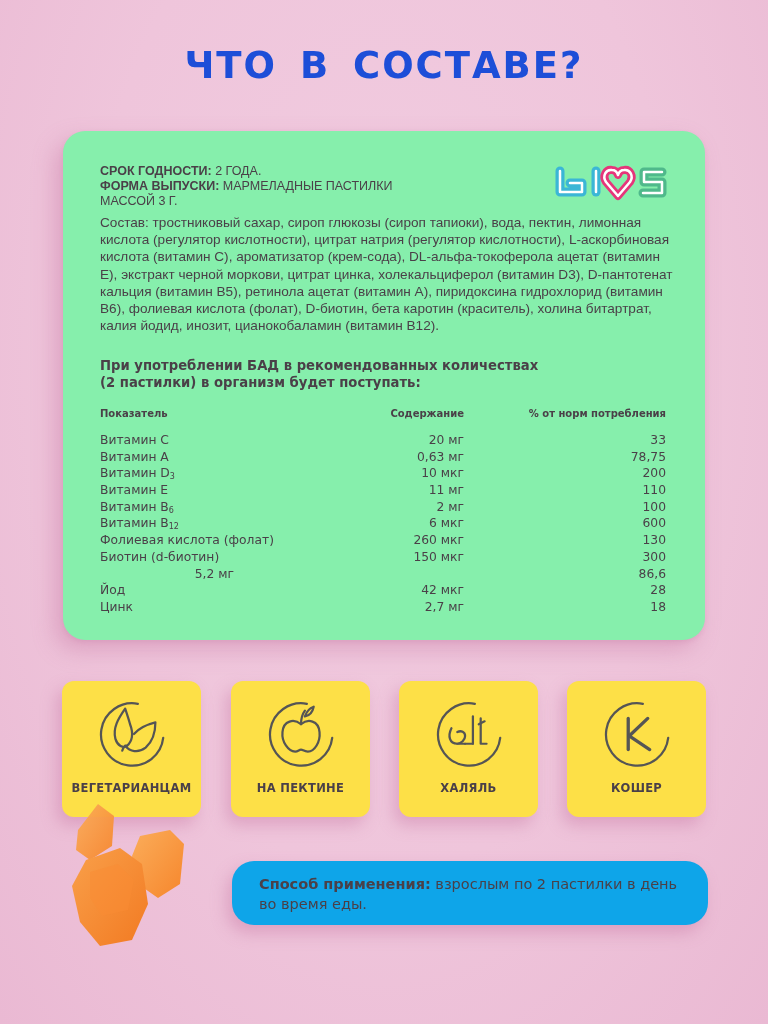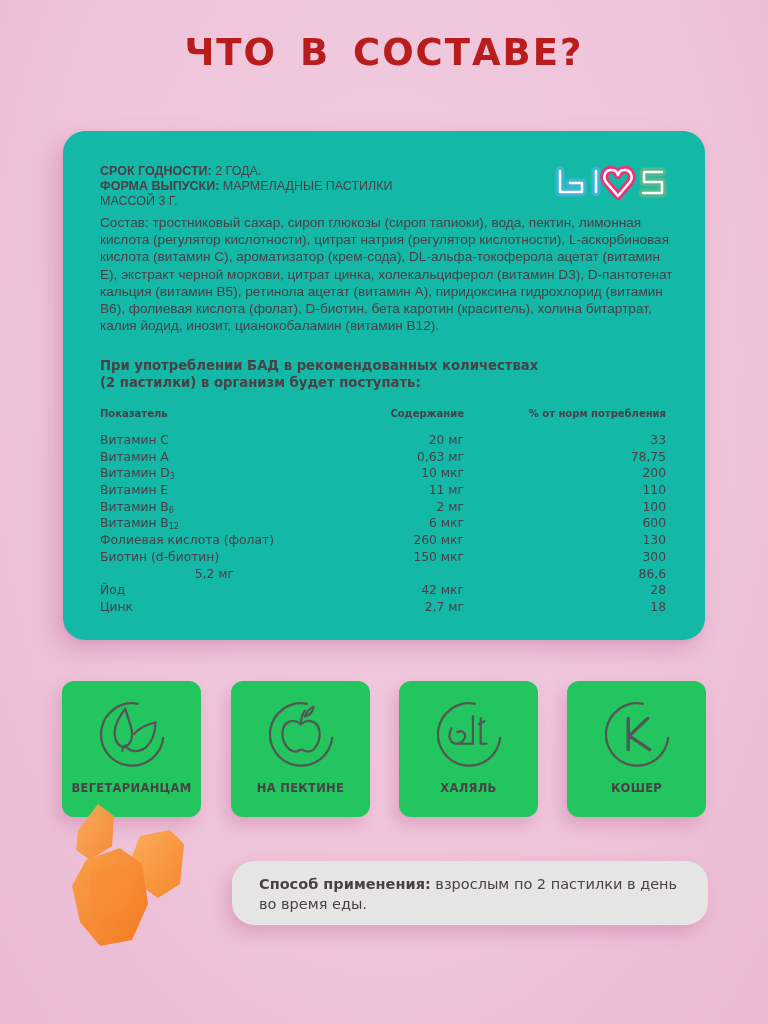--- a/index.html
+++ b/index.html
@@ -4,29 +4,29 @@
 <style>
   * { box-sizing: border-box; margin: 0; padding: 0; }
   html, body { width: 768px; height: 1024px; overflow: hidden; }
   body {
     position: relative;
     background: radial-gradient(ellipse at 50% 35%, #f1cce0 0%, #efc5db 55%, #eab9d3 100%);
     font-family: "DejaVu Sans", sans-serif;
     color: #4a4048;
   }
   .page-title {
-    position: absolute; left: 0; top: 31px; width: 768px;
+    position: absolute; left: 0; top: 44px; width: 768px;
     text-align: center;
     font-family: "DejaVu Sans", sans-serif;
     font-weight: bold; font-size: 37px; letter-spacing: 2px; word-spacing: 8px;
-    color: #b91c1c;
+    color: #1d4ed8;
   }
   .info-card {
     position: absolute; left: 63px; top: 131px; width: 642px; height: 509px;
-    background: #14b8a6;
+    background: #86efac;
     border-radius: 22px;
     box-shadow: -8px 10px 22px rgba(190,100,150,0.35), 0 2px 4px rgba(190,100,150,0.15);
   }
   .meta { position: absolute; left: 37px; top: 33px; font-family: "Liberation Sans", sans-serif; font-size: 12.5px; line-height: 15px; color: #4a4048; }
   .meta b { font-weight: bold; }
   .logo { position: absolute; left: 489px; top: 31px; width: 122px; height: 40px; }
   .composition {
     position: absolute; left: 37px; top: 83px; width: 580px;
     font-family: "Liberation Sans", sans-serif;
     font-size: 13.6px; line-height: 17.2px; color: #4a4048;
@@ -40,31 +40,31 @@
   .nutr-table { position: absolute; left: 37px; top: 273px; width: 566px; font-family: "DejaVu Sans", sans-serif; font-size: 12.3px; color: #4a4048; }
   .nutr-head, .nutr-row { display: flex; height: 16.7px; line-height: 16.7px; }
   .nutr-head { font-weight: bold; font-size: 10px; height: 20px; line-height: 20px; margin-bottom: 8px; }
   .c-name { width: 230px; }
   .c-amount { width: 134px; text-align: right; }
   .c-percent { flex: 1; text-align: right; }
   sub { font-size: 8px; vertical-align: -2px; }
 
   .badge {
     position: absolute; top: 681px; width: 139px; height: 136px;
-    background: #22c55e; border-radius: 12px;
+    background: #fde047; border-radius: 12px;
     box-shadow: -5px 8px 16px rgba(190,100,150,0.35);
   }
   .badge svg { position: absolute; left: 31px; top: 14px; width: 78px; height: 78px; }
   .badge-label {
     position: absolute; left: 0; right: 0; top: 100px; text-align: center;
     font-family: "DejaVu Sans", sans-serif; font-weight: bold; font-size: 11.5px; letter-spacing: 0.3px; color: #4a4048;
   }
   .usage-card {
     position: absolute; left: 232px; top: 861px; width: 476px; height: 64px;
-    background: #e5e5e5; border-radius: 22px;
+    background: #0ea5e9; border-radius: 22px;
     box-shadow: -5px 8px 16px rgba(190,100,150,0.35);
   }
   .usage-text {
     position: absolute; left: 27px; top: 13px; width: 440px;
     font-family: "DejaVu Sans", sans-serif; font-size: 14.5px; line-height: 20px; color: #4a4048;
   }
   .usage-text b { font-weight: bold; }
   .gummies { position: absolute; left: 50px; top: 800px; width: 170px; height: 150px; }
 </style>
 </head>

